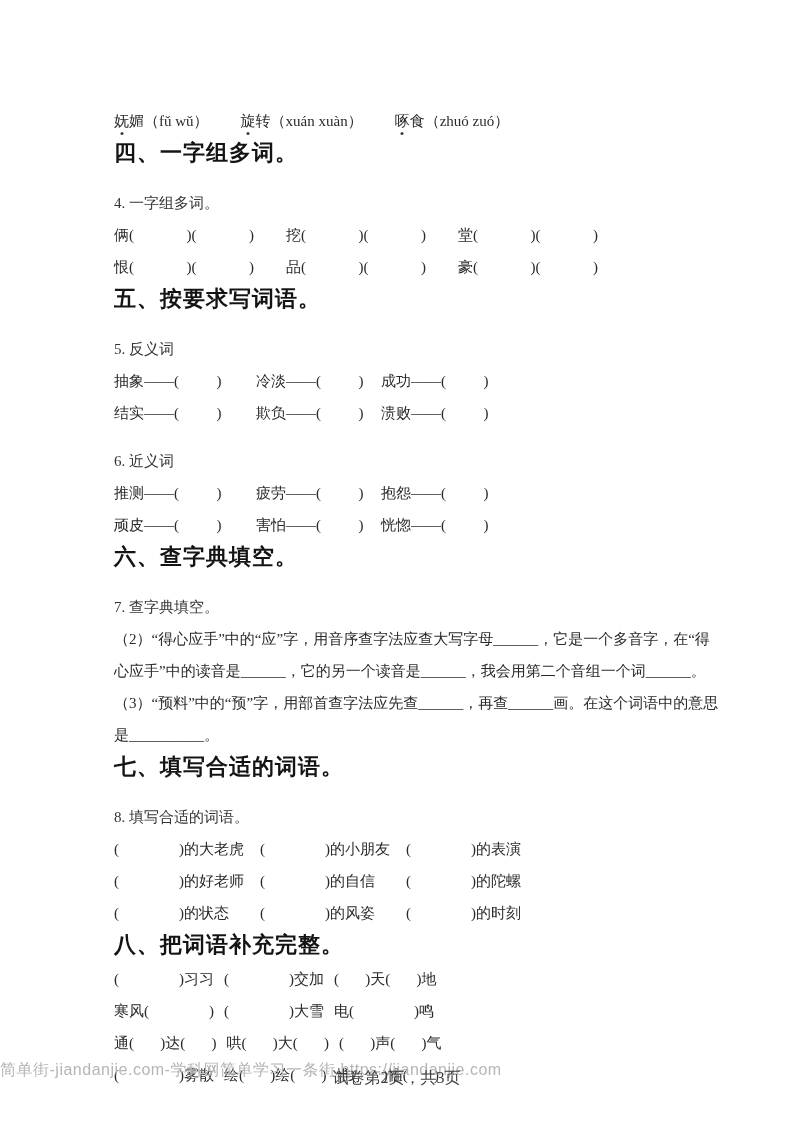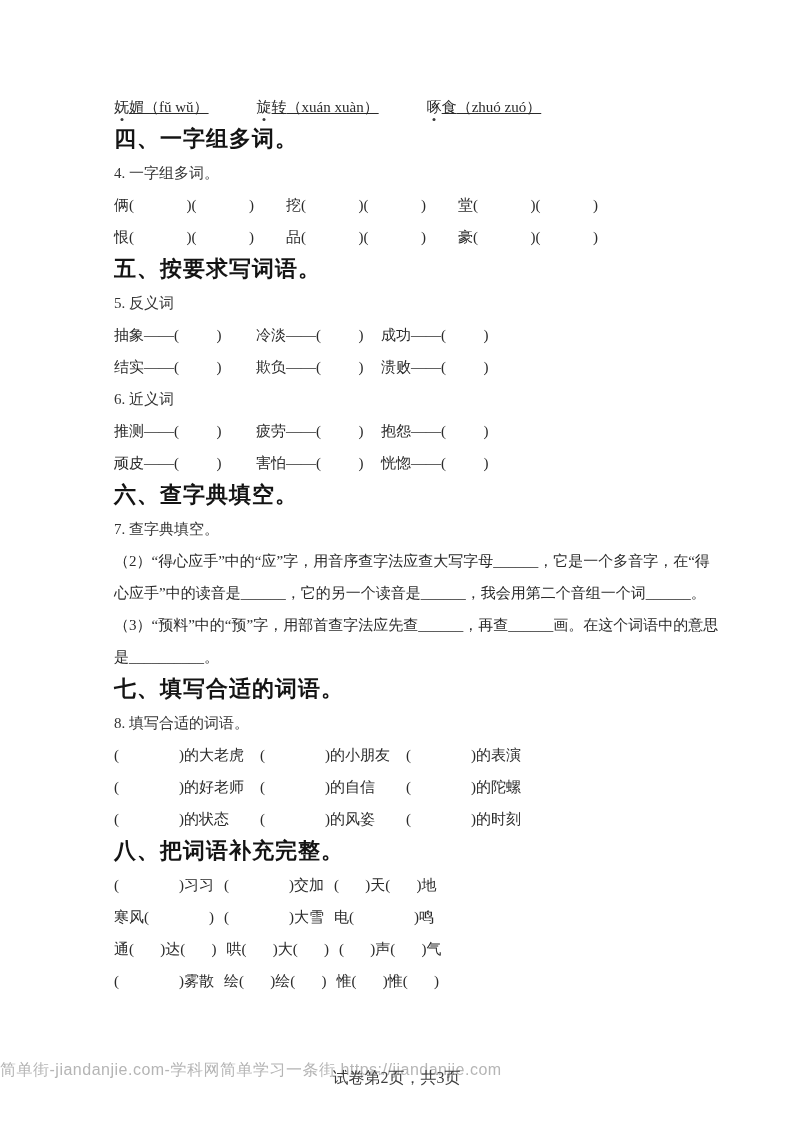--- a/index.html
+++ b/index.html
@@ -10,25 +10,24 @@
     background: #ffffff;
     box-sizing: border-box;
     padding: 90px 100px 0 114px;
     overflow: hidden;
     font-family: "Liberation Serif", "DejaVu Serif", serif;
     font-size: 15px;
     color: #2a2a2a;
   }
   .pinyin-row {
     display: flex;
-    gap: 48px;
+    gap: 32px;
     line-height: 20px;
-    margin-top: 7px;
+    margin-top: 21px;
     white-space: pre;
-    text-decoration: underline;
   }
   .pword { display: inline-block; }
   .dotted { position: relative; display: inline-block; }
   .dotted::after {
     content: "";
     position: absolute;
     left: 50%;
     bottom: -4px;
     transform: translateX(-50%);
     width: 3px;
@@ -39,21 +38,21 @@
   .heading {
     margin-top: 10px;
     font-family: "Liberation Sans", "DejaVu Sans", sans-serif;
     font-weight: 700;
     font-size: 22px;
     line-height: 24px;
     color: #141414;
     letter-spacing: 1px;
   }
   .question {
-    margin-top: 12px;
+    margin-top: 28px;
     line-height: 20px;
     color: #333333;
   }
   .row {
     display: flex;
     margin-top: 12px;
     line-height: 20px;
   }
   .cell { white-space: pre; display: inline-block; }
   .s4 .c1, .s4 .c2 { width: 172px; }

